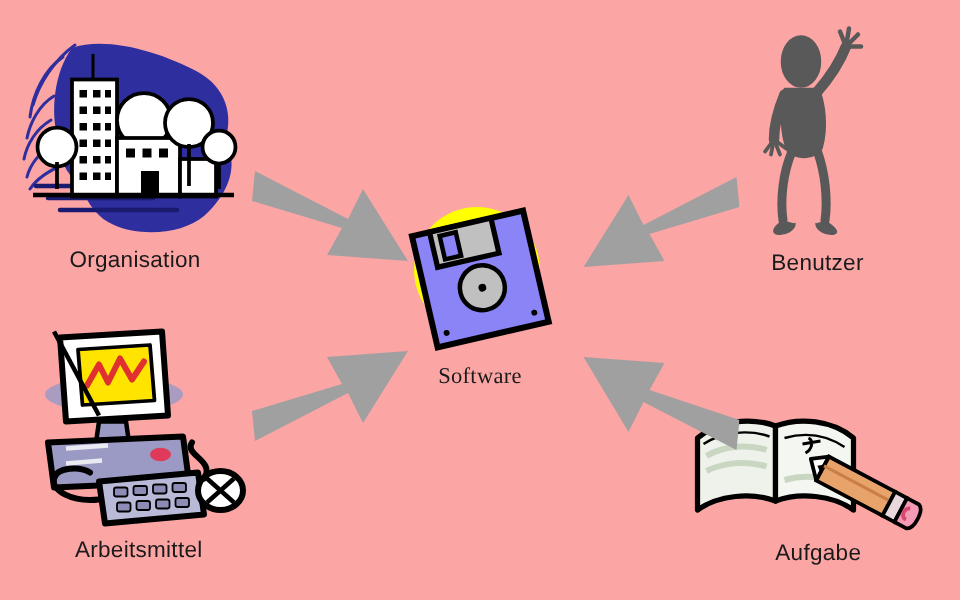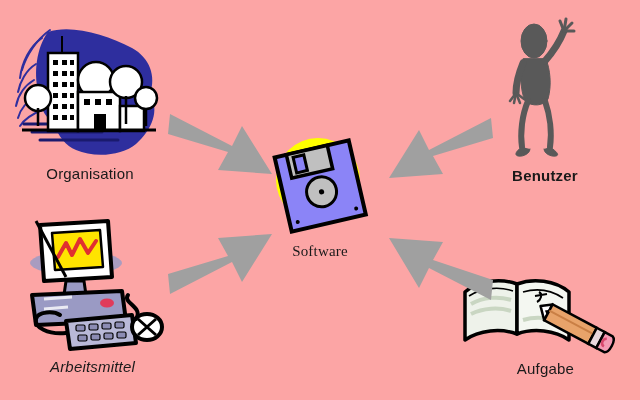--- a/index.html
+++ b/index.html
@@ -36,25 +36,25 @@
   }
   .arrow {
     position: absolute;
   }
 
   
   #node-organisation      { left: 10px;  top: 20px;  width: 180px; height: 170px; }
   #art-organisation       { left: 0;     top: 0;     width: 160px; height: 140px; }
   #label-organisation     { left: 0px;   top: 145px; width: 160px; }
 
-  #node-benutzer          { left: 470px; top: 15px;  width: 160px; height: 180px; font-weight: bold; }
+  #node-benutzer          { left: 470px; top: 15px;  width: 160px; height: 180px; }
   #art-benutzer           { left: 20px;  top: 0;     width: 110px; height: 150px; }
   #label-benutzer         { left: 0px;   top: 152px; width: 150px; }
 
-  #node-arbeitsmittel     { left: 10px;  top: 215px; width: 180px; height: 175px; font-style: italic; }
+  #node-arbeitsmittel     { left: 10px;  top: 215px; width: 180px; height: 175px; }
   #art-arbeitsmittel      { left: 0;     top: 0;     width: 165px; height: 140px; }
   #label-arbeitsmittel    { left: 0px;   top: 143px; width: 165px; }
 
   #node-aufgabe           { left: 455px; top: 270px; width: 180px; height: 120px; }
   #art-aufgabe            { left: 0;     top: 0;     width: 165px; height: 90px; }
   #label-aufgabe          { left: 8px;   top: 90px;  width: 165px; }
 
   #node-software          { left: 245px; top: 130px; width: 150px; height: 145px; }
   #art-software           { left: 15px;  top: 0;     width: 120px; height: 110px; }
   #label-software         { left: 0px;   top: 113px; width: 150px; font-family: Liberation Serif, serif; }

